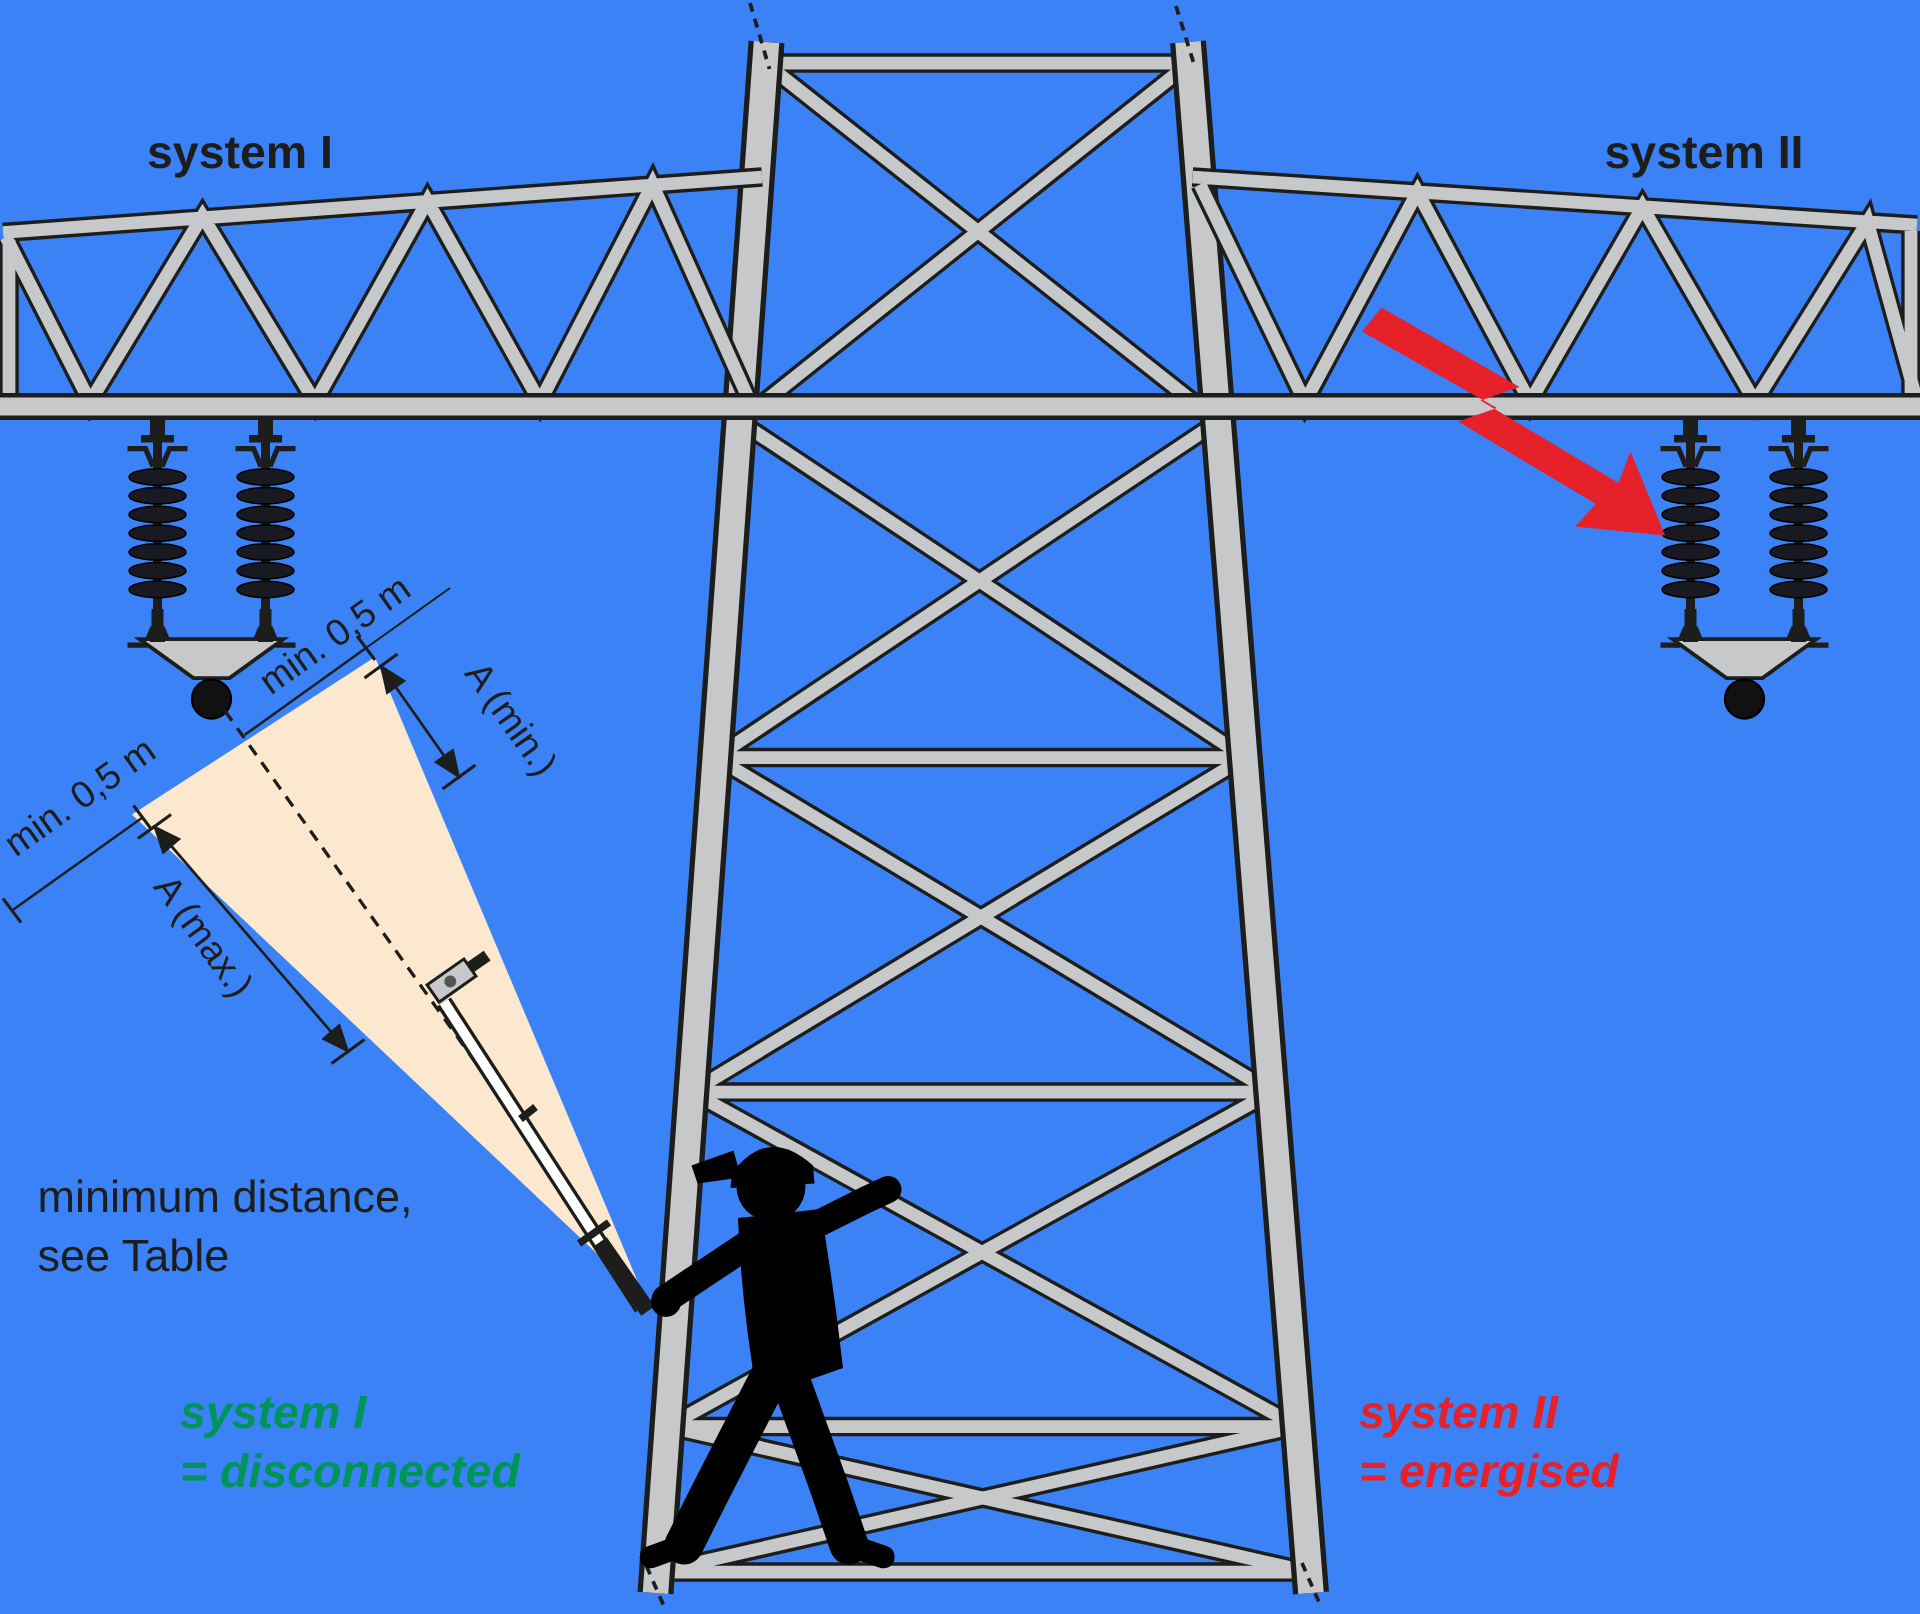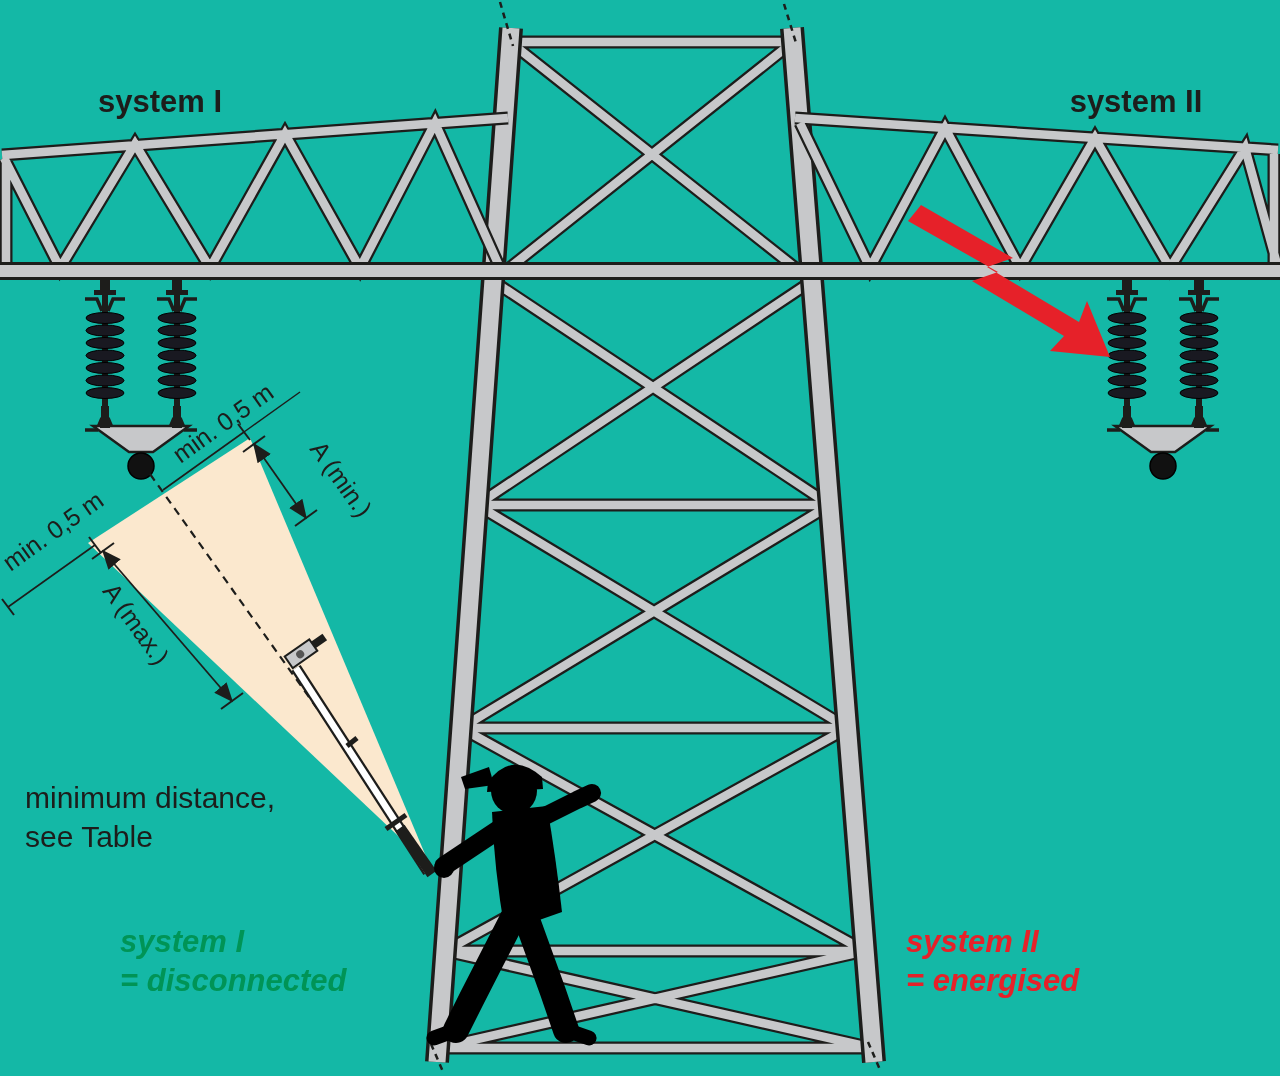--- a/index.html
+++ b/index.html
@@ -1,16 +1,16 @@
 <!DOCTYPE html>
 <html><head>
 <meta charset="utf-8">
 <style>
   html,body{margin:0;padding:0;background:#ffffff;}
-  .stage{width:1280px;height:1076px;position:relative;background:#14b8a6;overflow:hidden;}
+  .stage{width:1280px;height:1076px;position:relative;background:#3b82f6;overflow:hidden;}
   svg{display:block;}
   text{fill:#1d1d1b;font-family:"Liberation Sans",sans-serif;}
   .t-title{font-size:31px;font-weight:700;}
   .t-note{font-size:30px;font-weight:400;}
   .t-dim{font-size:25px;font-weight:400;}
   .t-status{font-size:31px;font-weight:700;font-style:italic;}
   .t-green{fill:#009456;}
   .t-red{fill:#e62129;}
 </style>
 </head>

